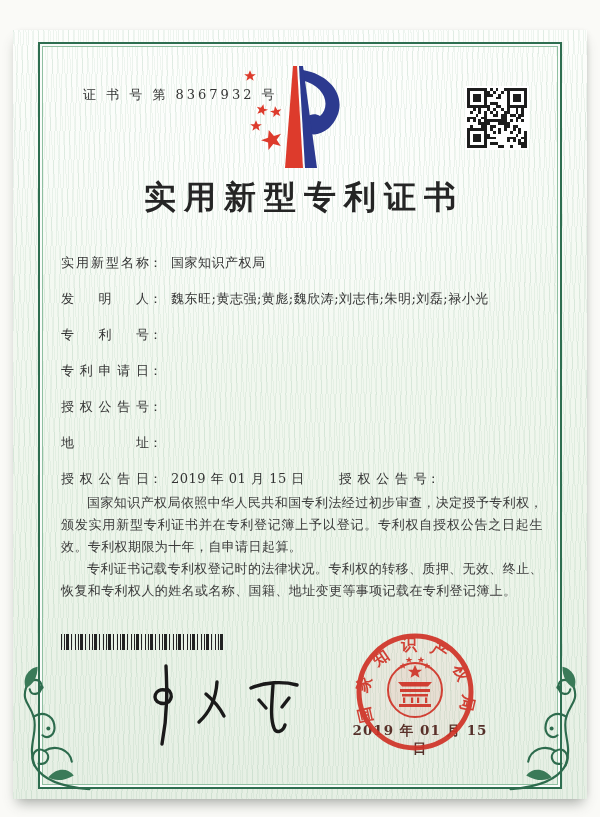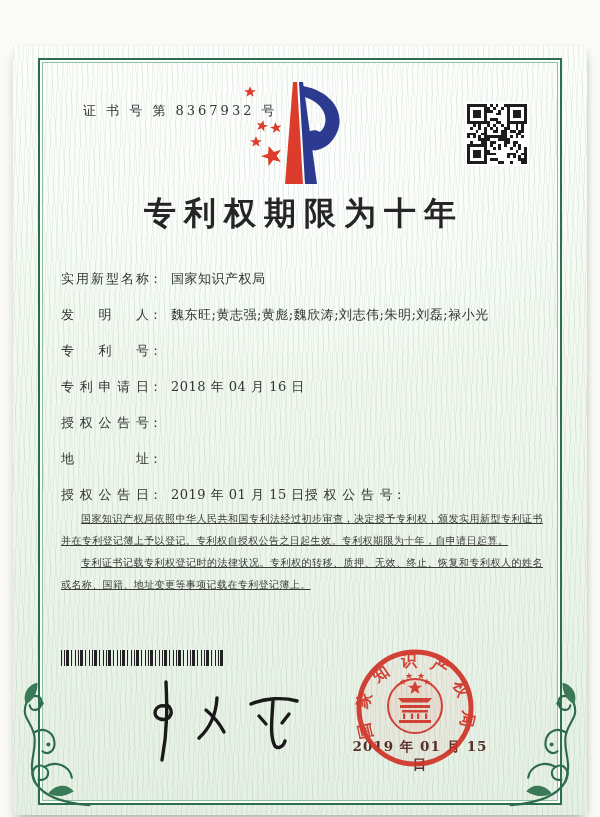--- a/index.html
+++ b/index.html
@@ -2,21 +2,21 @@
 <html><head>
 <meta charset="utf-8">
 <style>
   html,body{margin:0;padding:0;}
   body{
     width:600px;height:817px;position:relative;overflow:hidden;
     background:#fafaf7;
     font-family:"DejaVu Serif","Liberation Serif",serif;
   }
   .cert{
-    position:absolute;left:13px;top:46px;width:574px;height:769px;
+    position:absolute;left:13px;top:30px;width:574px;height:769px;
     background:linear-gradient(180deg,#fdfefc 0%,#f4f9f2 30%,#ecf4e9 70%,#e6efe4 100%);
     box-shadow:0 8px 12px -4px rgba(70,80,70,.45), 2px 0 6px -3px rgba(0,0,0,.15);
   }
   
   .cert::before{
     content:"";position:absolute;inset:0;pointer-events:none;
     background:
       repeating-linear-gradient(92deg, rgba(120,172,138,.13) 0 1px, transparent 1px 5px),
       repeating-linear-gradient(86deg, rgba(120,172,138,.10) 0 1px, transparent 1px 6px),
       radial-gradient(ellipse 420px 260px at 50% 18%, rgba(255,255,255,.85), rgba(255,255,255,0) 75%);
@@ -38,25 +38,25 @@
   .qmod{background:#1d1d1d;}
 
   .title{position:absolute;left:0;right:0;top:146px;text-align:center;
          font-size:32px;font-weight:700;letter-spacing:8px;padding-left:8px;color:#252525;}
 
   .fields{position:absolute;left:48px;right:46px;top:222px;font-size:13px;color:#343434;}
   .frow{display:flex;align-items:baseline;line-height:21px;margin-bottom:15px;}
   .flabel{display:inline-block;width:88px;text-align:justify;text-align-last:justify;-moz-text-align-last:justify;letter-spacing:0;}
   .fcolon{margin-right:9px;}
   .fvalue{letter-spacing:.5px;}
-  .grant-row{display:flex;}
+  .grant-row{display:flex;gap:34px;}
   .pair{display:flex;align-items:baseline;}
 
-  .paras{position:absolute;left:48px;right:44px;top:462px;font-size:10px;line-height:22px;
-         color:#3a3a3a;text-align:justify;letter-spacing:.4px;text-decoration:underline;}
+  .paras{position:absolute;left:48px;right:44px;top:462px;font-size:13px;line-height:22px;
+         color:#3a3a3a;text-align:justify;letter-spacing:.4px;}
   .paras p{margin:0;text-indent:2em;}
 
   .barcode{position:absolute;left:48px;top:604px;width:162px;height:16px;
     background-image:repeating-linear-gradient(90deg,
       #222 0 1.5px,transparent 1.5px 3px,
       #222 3px 4px,transparent 4px 5.5px,
       #222 5.5px 8px,transparent 8px 10px,
       #222 10px 11px,transparent 11px 14px);}
 
   .director{position:absolute;left:55px;top:648px;
@@ -335,41 +335,40 @@
       <div class="qmod" style="grid-area: 21 / 5;"></div>
       <div class="qmod" style="grid-area: 21 / 6;"></div>
       <div class="qmod" style="grid-area: 21 / 7;"></div>
       <div class="qmod" style="grid-area: 21 / 12;"></div>
       <div class="qmod" style="grid-area: 21 / 13;"></div>
       <div class="qmod" style="grid-area: 21 / 16;"></div>
       <div class="qmod" style="grid-area: 21 / 20;"></div>
       <div class="qmod" style="grid-area: 21 / 21;"></div>
     </div>
 
-  <div class="title">专利权期限为十年</div>
+  <div class="title">实用新型专利证书</div>
 
   <div class="fields">
     <div class="frow">
       <span class="flabel">实用新型名称</span>
         <span class="fcolon">：</span>
       <span class="fvalue">国家知识产权局</span>
     </div>
     <div class="frow">
       <span class="flabel">发明人</span>
         <span class="fcolon">：</span>
       <span class="fvalue">魏东旺;黄志强;黄彪;魏欣涛;刘志伟;朱明;刘磊;禄小光</span>
     </div>
     <div class="frow">
       <span class="flabel">专利号</span>
         <span class="fcolon">：</span>
     </div>
     <div class="frow">
       <span class="flabel">专利申请日</span>
         <span class="fcolon">：</span>
-      <span class="fvalue">2018 年 04 月 16 日</span>
     </div>
     <div class="frow">
       <span class="flabel">授权公告号</span>
         <span class="fcolon">：</span>
     </div>
     <div class="frow">
       <span class="flabel">地址</span>
         <span class="fcolon">：</span>
     </div>
     <div class="frow grant-row">

